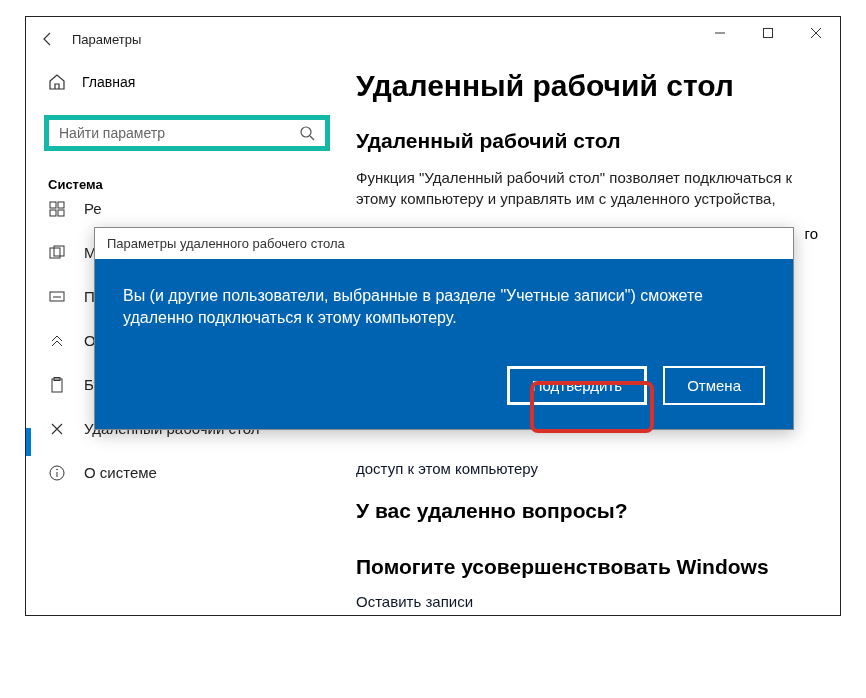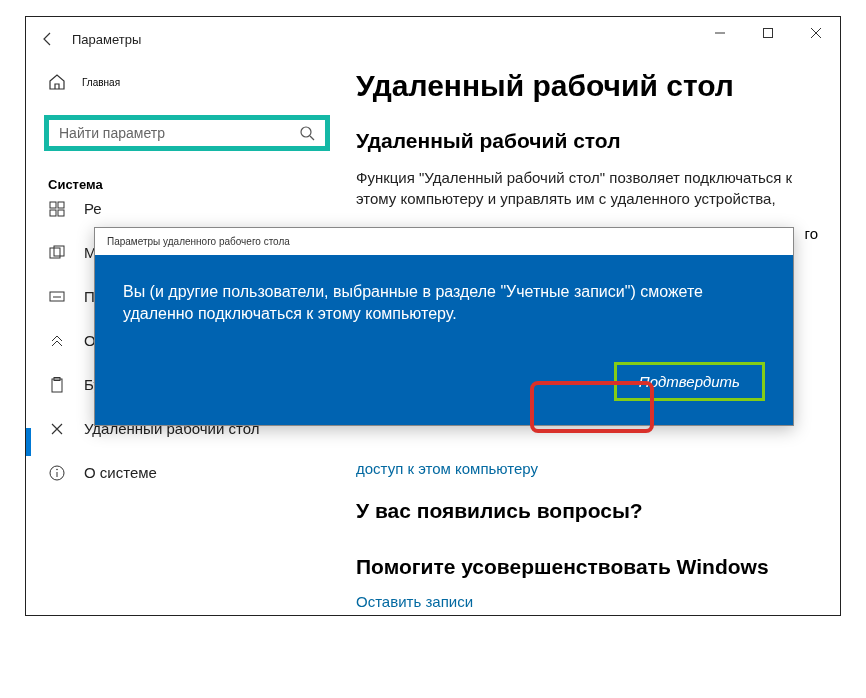--- a/index.html
+++ b/index.html
@@ -13,42 +13,42 @@
     .win-controls { position: absolute; right: 0; top: 0; display: flex; }
     .win-btn { width: 48px; height: 32px; display: flex; align-items: center; justify-content: center; font-size: 12px; color: #333; }
     .win-btn svg { width: 12px; height: 12px; }
     
     .content { display: flex; height: calc(100% - 44px); }
     
     
     .sidebar { width: 318px; padding: 0 12px 0 18px; }
     .home-row { display: flex; align-items: center; padding: 12px 4px; margin-bottom: 12px; }
     .home-icon { margin-right: 16px; }
-    .home-label { font-size: 10px; }
+    .home-label { font-size: 14px; }
     .search-box { border: 5px solid #14b8a6; height: 36px; display: flex; align-items: center; padding: 0 10px; margin-bottom: 26px; width: 286px; }
     .search-input-text { flex: 1; color: #666; font-size: 14px; }
     .search-icon { color: #555; }
     .section-header { font-weight: 600; font-size: 13px; margin-bottom: 8px; padding-left: 4px; }
     .nav-items { list-style: none; }
     .nav-item { display: flex; align-items: flex-start; height: 44px; padding-left: 4px; position: relative; }
     .nav-item.active::before { content: ''; position: absolute; left: -18px; top: 8px; bottom: 8px; width: 5px; background: #0078d4; }
     .nav-icon { width: 18px; height: 18px; margin-right: 18px; display: flex; align-items: center; justify-content: center; }
     .nav-label { font-size: 15px; color: #222; }
     
     
     .main { flex: 1; padding: 8px 22px 0 12px; }
     .page-title { font-size: 30px; font-weight: 600; margin-bottom: 26px; }
     .section-title { font-size: 21px; font-weight: 600; margin-bottom: 14px; }
     .body-text { font-size: 15px; color: #222; line-height: 1.4; margin-bottom: 16px; }
-    .link-text { color: #0369a1; font-size: 15px; margin-bottom: 22px; display: block; }
+    .link-text { color: #0f172a; font-size: 15px; margin-bottom: 22px; display: block; }
     .spacer-obscured { height: 218px; }
     
     
     .dialog { position: absolute; left: 94px; top: 227px; width: 700px; background: #fff; border: 1px solid #888; box-shadow: 0 4px 16px rgba(0,0,0,0.25); }
-    .dialog-title { padding: 8px 12px; font-size: 10px; color: #333; background: #fff; }
+    .dialog-title { padding: 8px 12px; font-size: 13px; color: #333; background: #fff; }
     .dialog-body { background: #0063b1; color: #fff; padding: 26px 28px 24px 28px; }
     .dialog-heading { font-size: 22px; font-weight: 400; margin-bottom: 14px; }
     .dialog-text { font-size: 16px; line-height: 1.4; margin-bottom: 36px; }
     .dialog-buttons { display: flex; justify-content: flex-end; gap: 16px; }
     .dlg-btn { border: 2px solid #fff; background: transparent; color: #fff; font-size: 15px; padding: 8px 22px; cursor: pointer; }
     .red-ring { position: absolute; left: 530px; top: 381px; width: 124px; height: 52px; border: 4px solid #d9302a; border-radius: 8px; pointer-events: none; z-index: 10; }
     
     svg { display: block; }
   </style>
 </head>
@@ -174,32 +174,33 @@
       </ul>
     </div>
 
     <div class="main">
       <h1 class="page-title">Удаленный рабочий стол</h1>
       <h2 class="section-title">Удаленный рабочий стол</h2>
       <p class="body-text">Функция "Удаленный рабочий стол" позволяет подключаться к этому компьютеру и управлять им с удаленного устройства,</p>
       <div style="text-align:right; font-size:15px;">го</div>
       <div class="spacer-obscured"></div>
       <a class="link-text">доступ к этом компьютеру</a>
-      <h2 class="section-title">У вас появились вопросы?</h2>
+      <h2 class="section-title">У вас удаленно вопросы?</h2>
       <div style="height:18px"></div>
       <h2 class="section-title">Помогите усовершенствовать Windows</h2>
       <a class="link-text">Оставить записи</a>
     </div>
 
   </div>
 </div>
 
 <div class="dialog">
   <div class="dialog-title">Параметры удаленного рабочего стола</div>
   <div class="dialog-body">
     <div class="dialog-text">Вы (и другие пользователи, выбранные в разделе "Учетные записи") сможете удаленно подключаться к этому компьютеру.</div>
     <div class="dialog-buttons">
-      <button class="dlg-btn" style="border:3px solid #84cc16;font-style:italic;">Подтвердить</button>
+      <button class="dlg-btn" style="border:3px solid #ffffff;">Подтвердить</button>
+      <button class="dlg-btn">Отмена</button>
     </div>
   </div>
 </div>
 
 <div class="red-ring"></div>
 
 </body></html>

